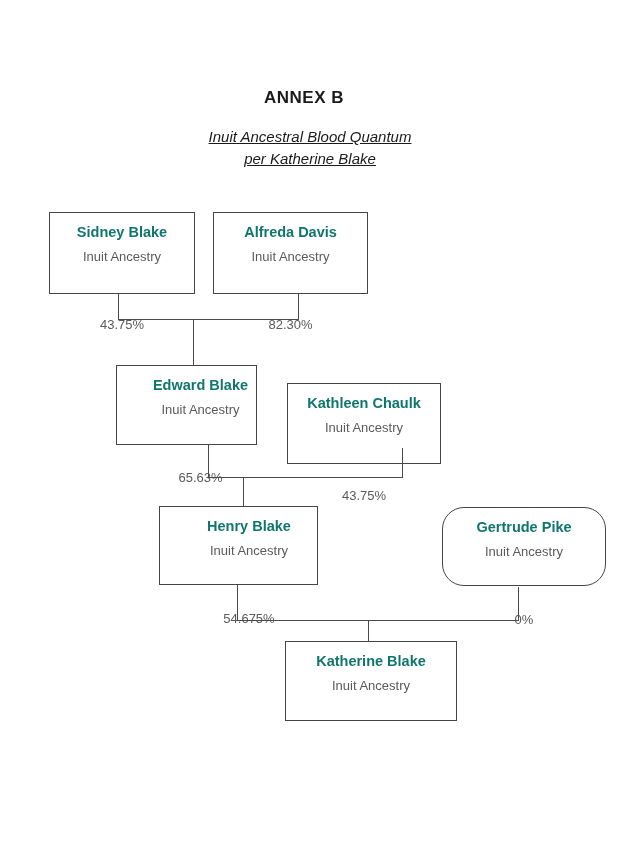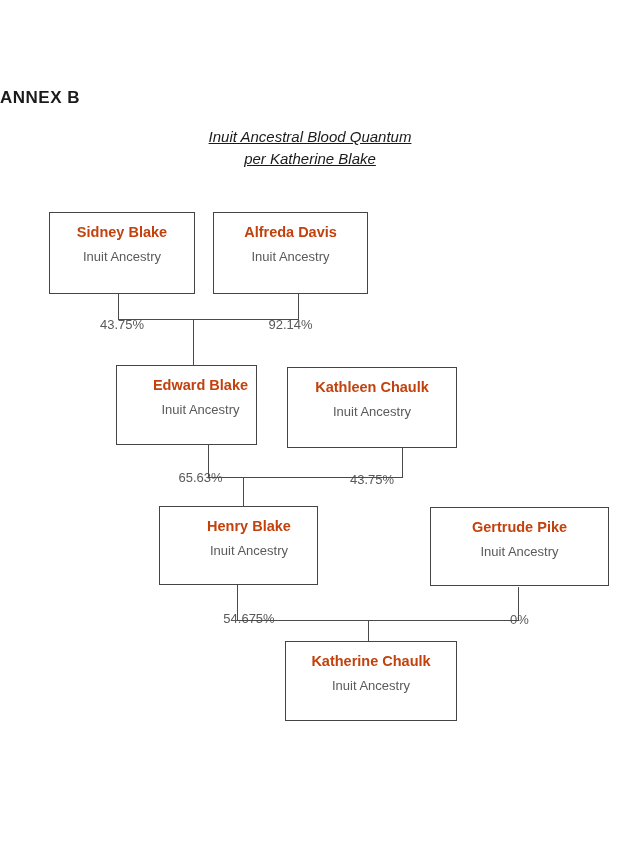--- a/index.html
+++ b/index.html
@@ -13,20 +13,21 @@
     height: 855px;
     background: #ffffff;
     font-family: "Liberation Sans", sans-serif;
     overflow: hidden;
   }
   .annex-title {
     position: absolute;
     left: 0;
     top: 88px;
     width: 608px;
+    text-align: center;
     font-size: 17px;
     font-weight: bold;
     letter-spacing: 0.5px;
     color: #1b1b1b;
   }
   .subtitle {
     position: absolute;
     left: 0;
     top: 126px;
     width: 620px;
@@ -43,21 +44,21 @@
     border: 1px solid #454545;
     background: #ffffff;
     text-align: center;
     box-sizing: border-box;
     padding-top: 9px;
   }
   .pbox .pname {
     display: block;
     font-size: 14.5px;
     font-weight: bold;
-    color: #c2410c;
+    color: #0f766e;
     line-height: 20px;
     margin-bottom: 5px;
   }
   .pbox .plabel {
     display: block;
     font-size: 13px;
     color: #5a5a5a;
     line-height: 20px;
     margin-bottom: 4px;
   }
@@ -65,23 +66,23 @@
     display: block;
     font-size: 13px;
     color: #5a5a5a;
     line-height: 20px;
     margin-top: 48px;
   }
   
   .b-sidney    { left: 49px;  top: 212px; width: 146px; height: 82px; }
   .b-alfreda   { left: 213px; top: 212px; width: 155px; height: 82px; }
   .b-edward    { left: 116px; top: 365px; width: 141px; height: 80px; padding-left: 28px; }
-  .b-kathleen  { left: 287px; top: 367px; width: 170px; height: 81px; }
+  .b-kathleen  { left: 287px; top: 383px; width: 154px; height: 81px; }
   .b-henry     { left: 159px; top: 506px; width: 159px; height: 79px; padding-left: 21px; }
-  .b-gertrude  { left: 430px; top: 507px; width: 179px; height: 79px; }
+  .b-gertrude  { left: 442px; top: 507px; width: 164px; height: 79px; border-radius: 22px; }
   .b-katherine { left: 285px; top: 641px; width: 172px; height: 80px; }
   
   .vline, .hline {
     position: absolute;
     background: #4a4a4a;
   }
   .vline { width: 1px; }
   .hline { height: 1px; }
   .l1a { left: 118px; top: 294px; height: 25px; }
   .l1b { left: 298px; top: 294px; height: 25px; }
@@ -109,21 +110,21 @@
   </div>
 
   <div class="pbox b-sidney">
     <span class="pname">Sidney Blake</span>
     <span class="plabel">Inuit Ancestry</span>
     <span class="pquantum">43.75%</span>
   </div>
   <div class="pbox b-alfreda">
     <span class="pname">Alfreda Davis</span>
     <span class="plabel">Inuit Ancestry</span>
-    <span class="pquantum">92.14%</span>
+    <span class="pquantum">82.30%</span>
   </div>
 
   <div class="vline l1a"></div>
   <div class="vline l1b"></div>
   <div class="hline l1c"></div>
   <div class="vline l1d"></div>
 
   <div class="pbox b-edward">
     <span class="pname">Edward Blake</span>
     <span class="plabel">Inuit Ancestry</span>
@@ -150,17 +151,17 @@
     <span class="plabel">Inuit Ancestry</span>
     <span class="pquantum">0%</span>
   </div>
 
   <div class="vline l3a"></div>
   <div class="vline l3b"></div>
   <div class="hline l3c"></div>
   <div class="vline l3d"></div>
 
   <div class="pbox b-katherine">
-    <span class="pname">Katherine Chaulk</span>
+    <span class="pname">Katherine Blake</span>
     <span class="plabel">Inuit Ancestry</span>
   </div>
 
 </div>
 
 </body></html>

